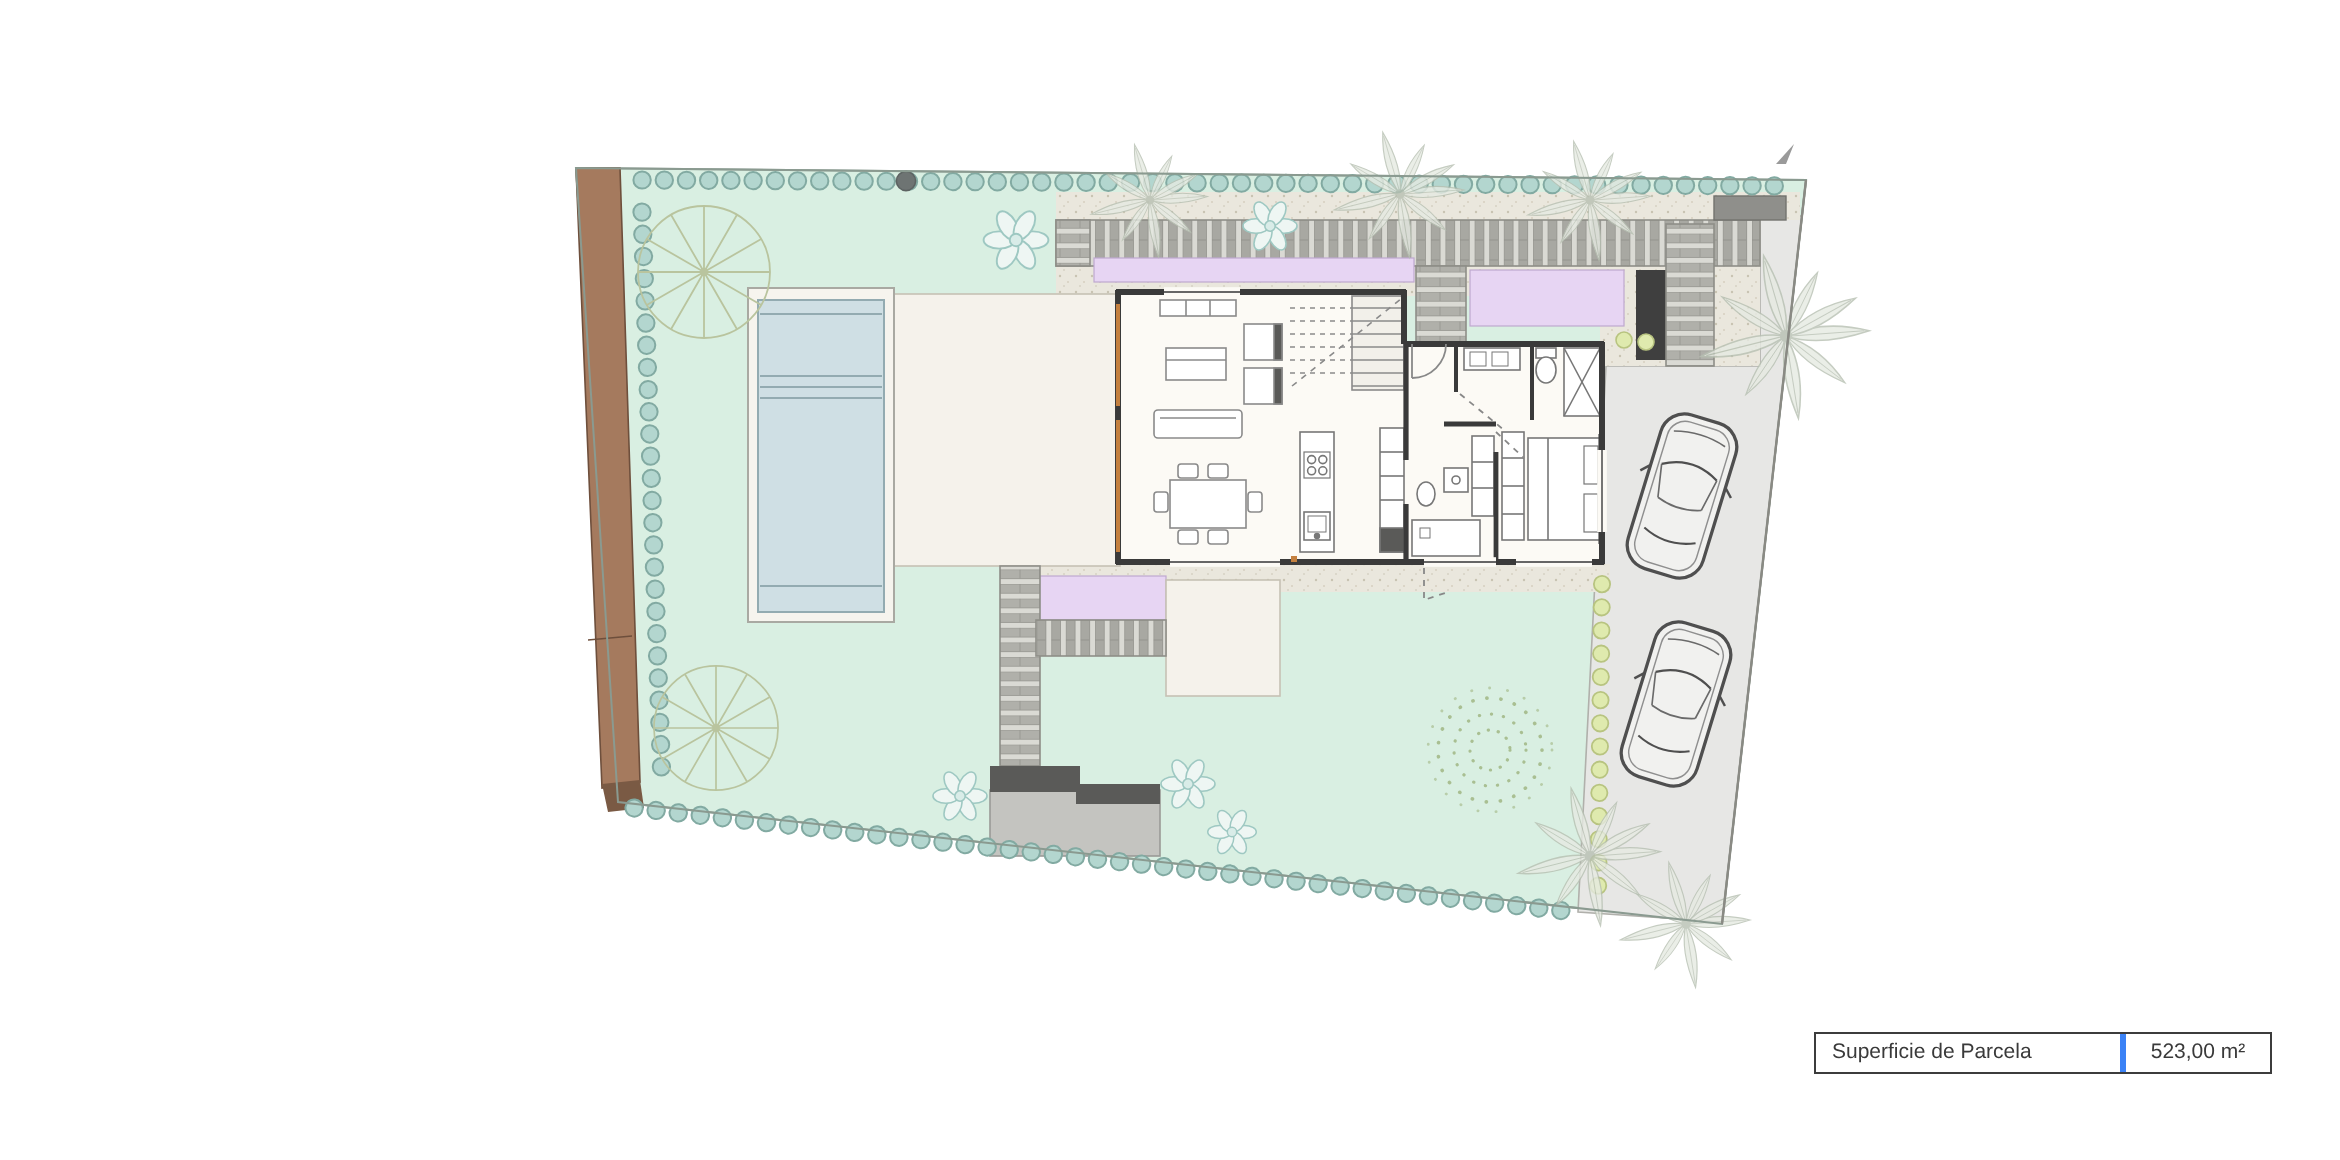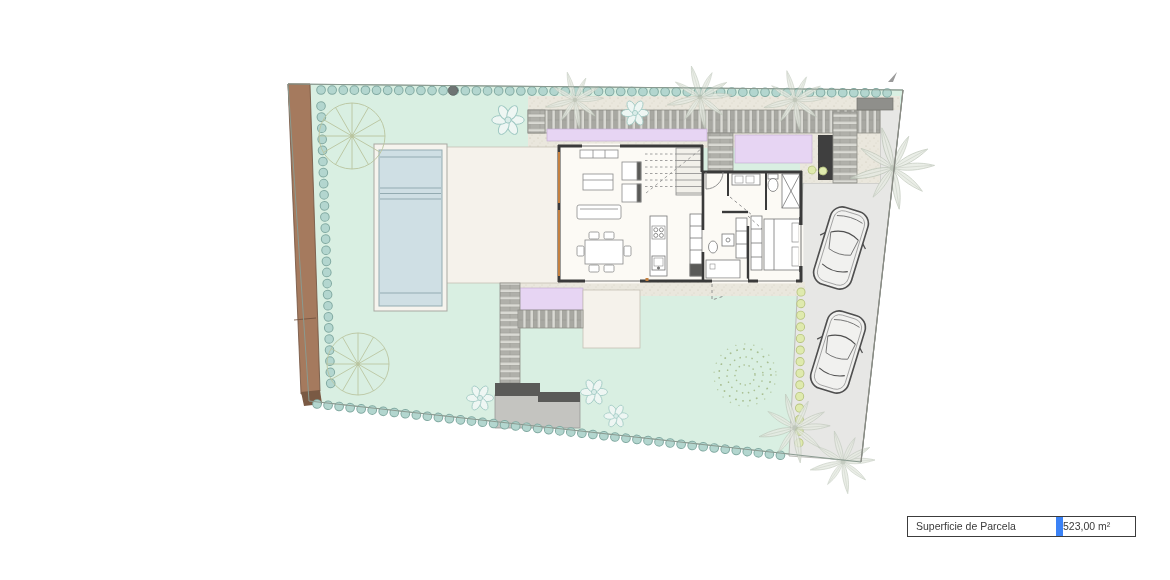--- a/index.html
+++ b/index.html
@@ -4,21 +4,21 @@
 <style>
   html,body{margin:0;padding:0;background:#ffffff;}
   .stage{position:relative;width:1170px;height:552px;background:#ffffff;overflow:hidden;
          font-family:"Liberation Sans", sans-serif;}
   .plan-svg{position:absolute;left:0;top:0;}
   .info-table{position:absolute;left:907px;top:516px;width:227px;border:1.4px solid #3c3c3c;
               background:#ffffff;color:#3a3a3a;font-size:10.5px;}
   .info-table .row{display:flex;height:19px;line-height:19px;}
   .info-table .row + .row{border-top:1px solid #3c3c3c;}
   .info-table .cell.label{flex:1 1 auto;padding-left:8px;white-space:nowrap;overflow:hidden;}
-  .info-table .cell.value{width:72px;flex:0 0 72px;border-left:7px solid #3b82f6;}
+  .info-table .cell.value{width:72px;flex:0 0 72px;border-left:3px solid #3b82f6;text-align:center;}
 </style>
 </head>
 <body>
 
 <div class="stage">
 
 <svg class="plan-svg" width="1170" height="580" viewBox="0 0 1170 580" xmlns="http://www.w3.org/2000/svg" xmlns:xlink="http://www.w3.org/1999/xlink">
 
   <defs>
     <pattern id="speck" width="8" height="8" patternUnits="userSpaceOnUse">

